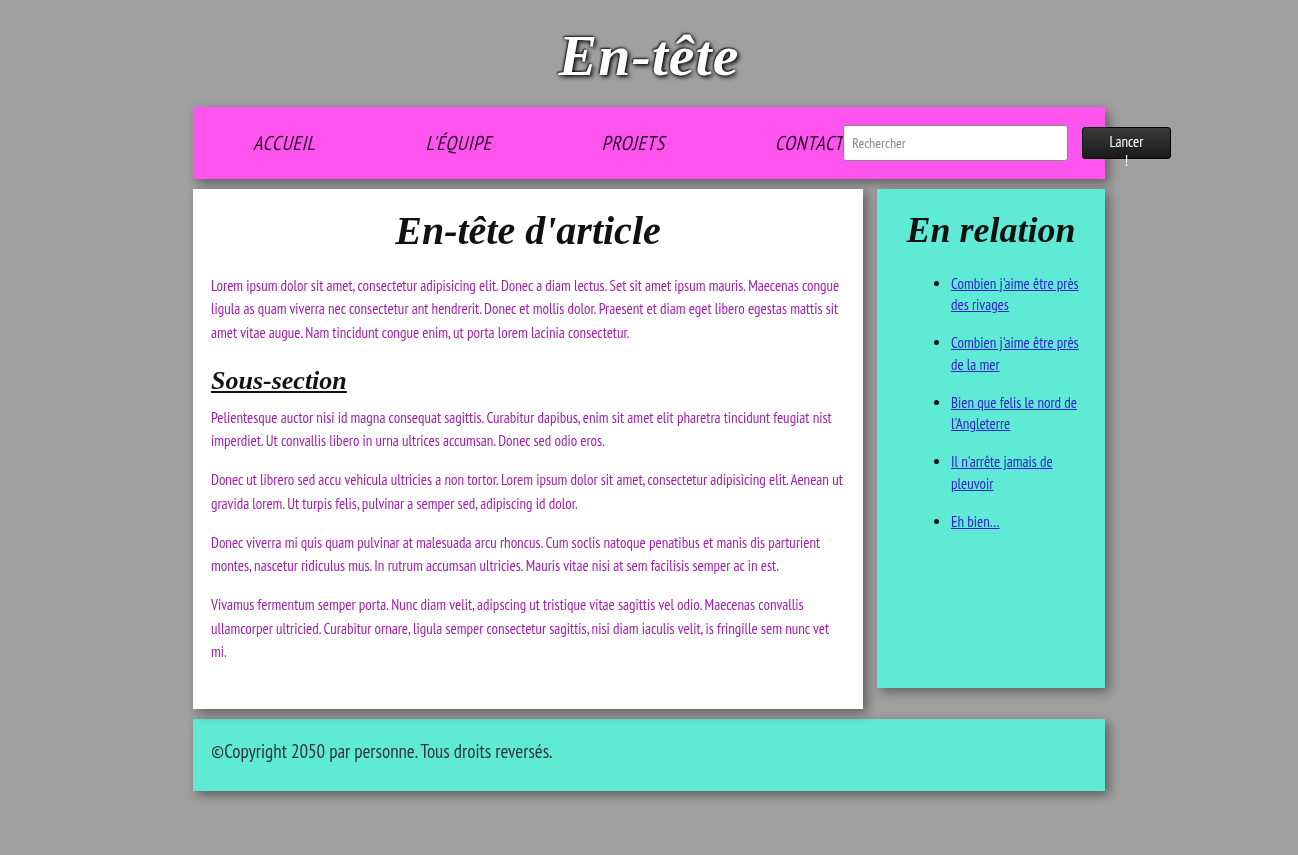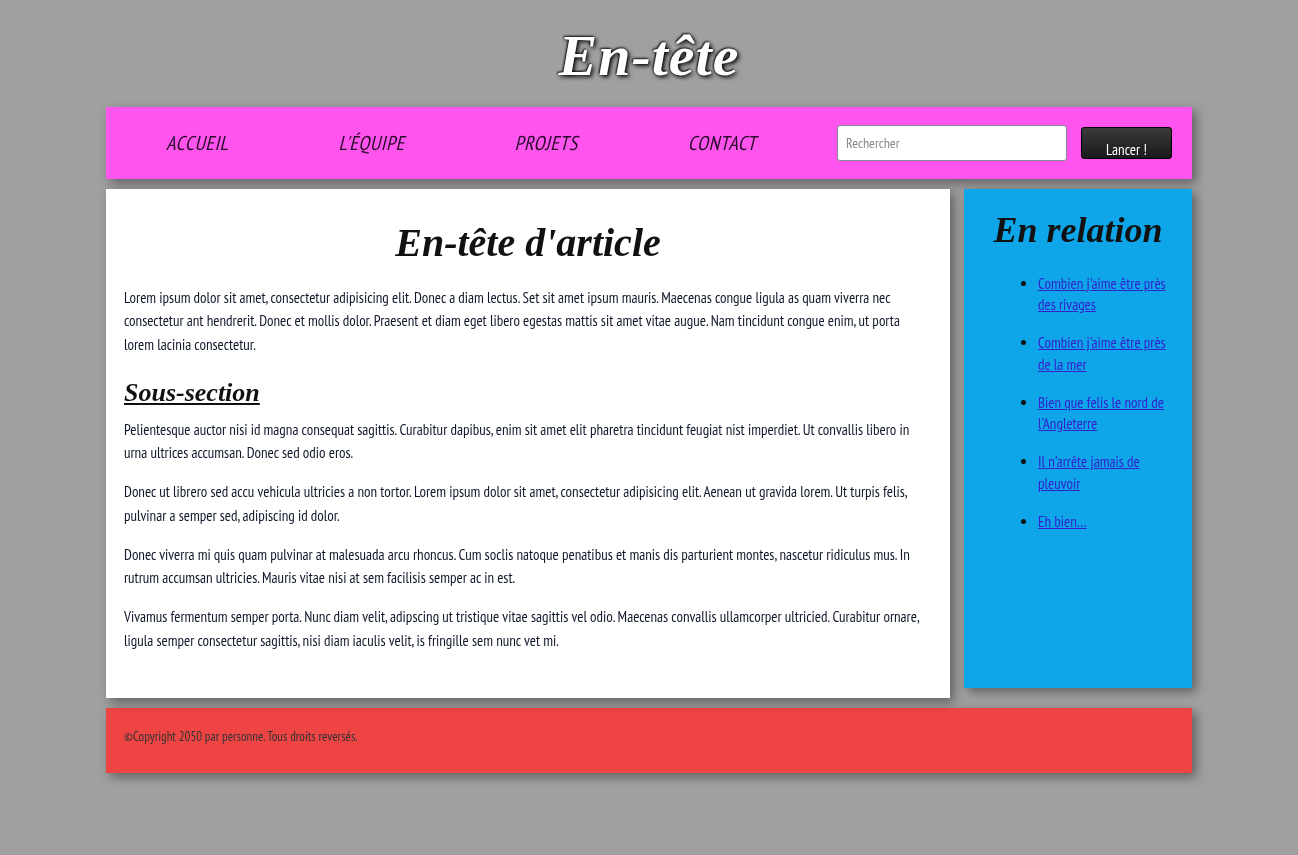--- a/index.html
+++ b/index.html
@@ -4,21 +4,21 @@
 <style>
   * { box-sizing: border-box; }
   html, body {
     margin: 0;
     padding: 0;
     background: #a0a0a0;
     font-family: "PT Sans Narrow", "Arial Narrow", Arial, sans-serif;
     color: #2a2a2a;
   }
   .page {
-    width: 1086px;
+    width: 912px;
     margin: 0 auto;
     padding-bottom: 30px;
   }
   .site-header {
     text-align: center;
     padding: 22px 0 18px 0;
   }
   .site-header h1 {
     margin: 0;
     font-family: "Brush Script MT", "Lucida Handwriting", cursive;
@@ -68,39 +68,39 @@
     border-radius: 3px;
     padding: 17px 8px;
     font-family: inherit;
     font-size: 14px;
     color: #555;
     background: #fff;
   }
   nav.topnav input[type="text"]::placeholder { color: #888; }
   nav.topnav button {
     height: 32px;
-    padding: 12px 24px;
+    padding: 4px 24px;
     border: 1px solid #000;
     border-radius: 3px;
     background: linear-gradient(#3a3a3a, #1a1a1a);
     color: #fff;
     font-family: inherit;
     font-size: 15px;
     cursor: pointer;
   }
   .columns {
     display: flex;
     gap: 14px;
     margin-top: 10px;
     align-items: flex-start;
   }
   article.main {
     background: #fff;
     flex: 1;
-    padding: 24px 18px 30px 18px;
+    padding: 12px 18px 30px 18px;
     box-shadow: 4px 4px 10px rgba(0,0,0,0.4);
   }
   article.main h2 {
     text-align: center;
     font-family: "Brush Script MT", "Lucida Handwriting", cursive;
     font-style: italic;
     font-weight: 900;
     font-size: 40px;
     margin: 6px 0 20px 0;
     color: #111;
@@ -111,24 +111,24 @@
     font-weight: 900;
     font-size: 26px;
     margin: 22px 0 10px 0;
     color: #111;
     text-decoration: underline;
   }
   article.main p {
     font-size: 15px;
     line-height: 1.55;
     margin: 0 0 16px 0;
-    color: #0f172a;
+    color: #a21caf;
   }
   aside.sidebar {
-    background: #0ea5e9;
+    background: #5eead4;
     width: 228px;
     flex: 0 0 228px;
     box-shadow: 4px 4px 10px rgba(0,0,0,0.4);
     padding: 22px 18px 140px 18px;
   }
   aside.sidebar h2 {
     text-align: center;
     font-family: "Brush Script MT", "Lucida Handwriting", cursive;
     font-style: italic;
     font-weight: 900;
@@ -147,25 +147,25 @@
     font-size: 15px;
     line-height: 1.45;
     color: #111;
     margin-left: 20px;
   }
   aside.sidebar li a {
     color: #3322cc;
     text-decoration: underline;
   }
   footer.site-footer {
-    background: #ef4444;
+    background: #5eead4;
     margin-top: 10px;
     padding: 20px 18px 28px 18px;
     box-shadow: 4px 4px 10px rgba(0,0,0,0.4);
-    font-size: 13px;
+    font-size: 19px;
     color: #333;
   }
 </style>
 </head>
 <body>
 
 <div class="page">
 
   <header class="site-header">
     <h1>En-tête</h1>

